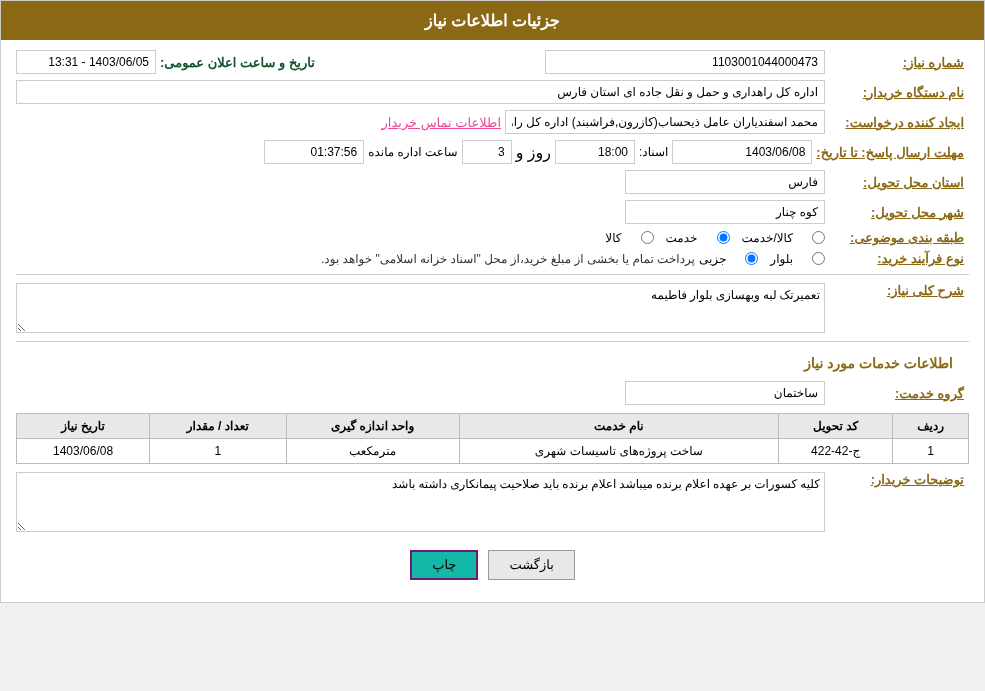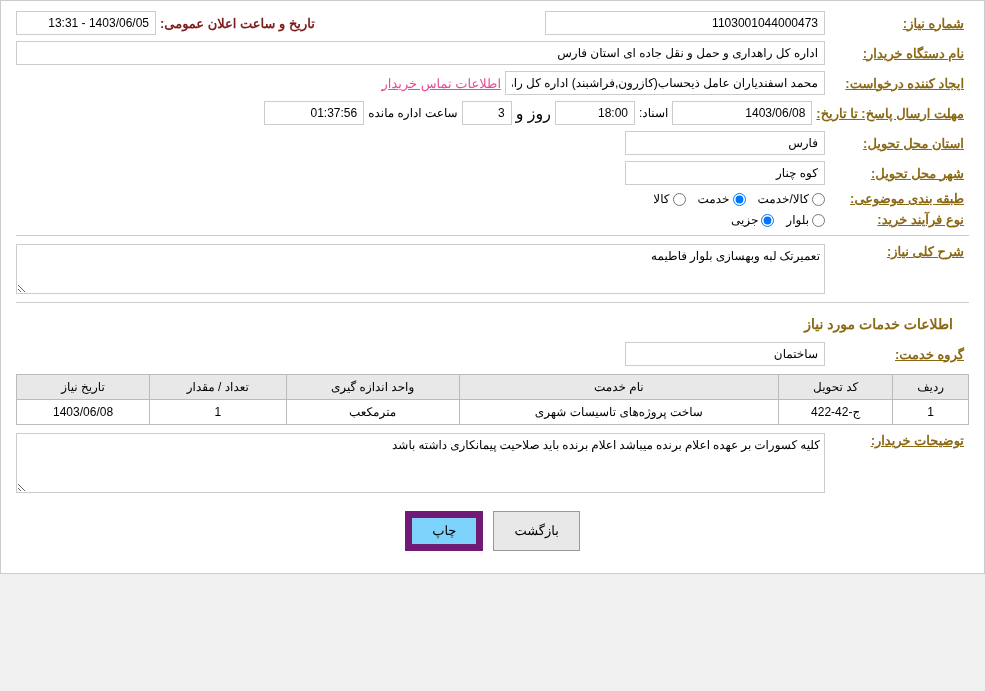--- a/index.html
+++ b/index.html
@@ -35,21 +35,21 @@
     .label {
       color: #8B6914;
       font-weight: bold;
       white-space: nowrap;
       min-width: 140px;
       text-align: right;
       padding-right: 5px;
       text-decoration: underline;
     }
     .label-small {
-      color: #7f1d1d;
+      color: #14532d;
       font-weight: bold;
       white-space: nowrap;
       text-align: left;
       padding-right: 5px;
     }
     .input-field {
       border: 1px solid #ccc;
       background: #fff;
       padding: 3px 6px;
       height: 24px;
@@ -82,22 +82,22 @@
       cursor: pointer;
     }
     .radio-group {
       display: flex;
       gap: 12px;
       align-items: center;
       direction: rtl;
     }
     .radio-item {
       display: flex;
-      align-items: flex-end;
-      gap: 3px;
+      align-items: flex-start;
+      gap: 19px;
     }
     .radio-item label {
       font-size: 12px;
     }
     .description-box {
       border: 1px solid #ccc;
       width: 100%;
       min-height: 50px;
       padding: 4px;
       font-size: 12px;
@@ -114,21 +114,21 @@
     table {
       width: 100%;
       border-collapse: collapse;
       font-size: 12px;
     }
     table th {
       background: #e8e8e8;
       border: 1px solid #bbb;
       padding: 5px 8px;
       text-align: center;
-      font-weight: normal;
+      font-weight: bold;
     }
     table td {
       border: 1px solid #bbb;
       padding: 5px 8px;
       text-align: center;
     }
     table tbody tr:nth-child(even) {
       background: #f9f9f9;
     }
     .buyer-notes {
@@ -150,22 +150,22 @@
     }
     .btn {
       padding: 5px 20px;
       font-size: 13px;
       font-family: Tahoma;
       cursor: pointer;
       border: 1px solid #999;
       background: #e8e8e8;
     }
     .btn-print {
-      background: #7dd3fc;
-      border: 7px solid #701a75;
+      background: #14b8a6;
+      border: 2px solid #701a75;
     }
     .btn-back {
       background: #e8e8e8;
       border: 1px solid #999;
     }
     .inline-label {
       white-space: nowrap;
       font-size: 12px;
     }
     .separator-text {
@@ -174,20 +174,23 @@
     .purchase-note {
       font-size: 12px;
       color: #333;
     }
   </style>
 </head>
 <body>
 
 <div class="page-container">
 
+  <div class="header-bar">
+    <span>جزئیات اطلاعات نیاز</span>
+  </div>
 
   <div class="content">
 
     <div class="form-row">
       <span class="label">شماره نیاز:</span>
       <input class="input-field input-wide" type="text" readonly="" value="1103001044000473" style="">
       <span style="flex:1"></span>
       <span class="label-small">تاریخ و ساعت اعلان عمومی:</span>
       <input class="input-field input-date" type="text" readonly="" value="1403/06/05 - 13:31" style="">
     </div>
@@ -247,20 +250,21 @@
       <div class="radio-group">
         <div class="radio-item">
           <input type="radio" name="purchase_type" style="">
           <label>بلوار</label>
         </div>
         <div class="radio-item">
           <input type="radio" name="purchase_type" checked="" style="">
           <label>جزیی</label>
         </div>
       </div>
+      <span class="purchase-note">پرداخت تمام یا بخشی از مبلغ خرید،از محل "اسناد خزانه اسلامی" خواهد بود.</span>
     </div>
 
     <hr class="divider">
 
     <div class="form-row" style="align-items:flex-start;">
       <span class="label">شرح کلی نیاز:</span>
       <textarea class="description-box" rows="2" style="">تعمیرتک لبه وبهسازی بلوار فاطیمه</textarea>
     </div>
 
     <hr class="divider">

